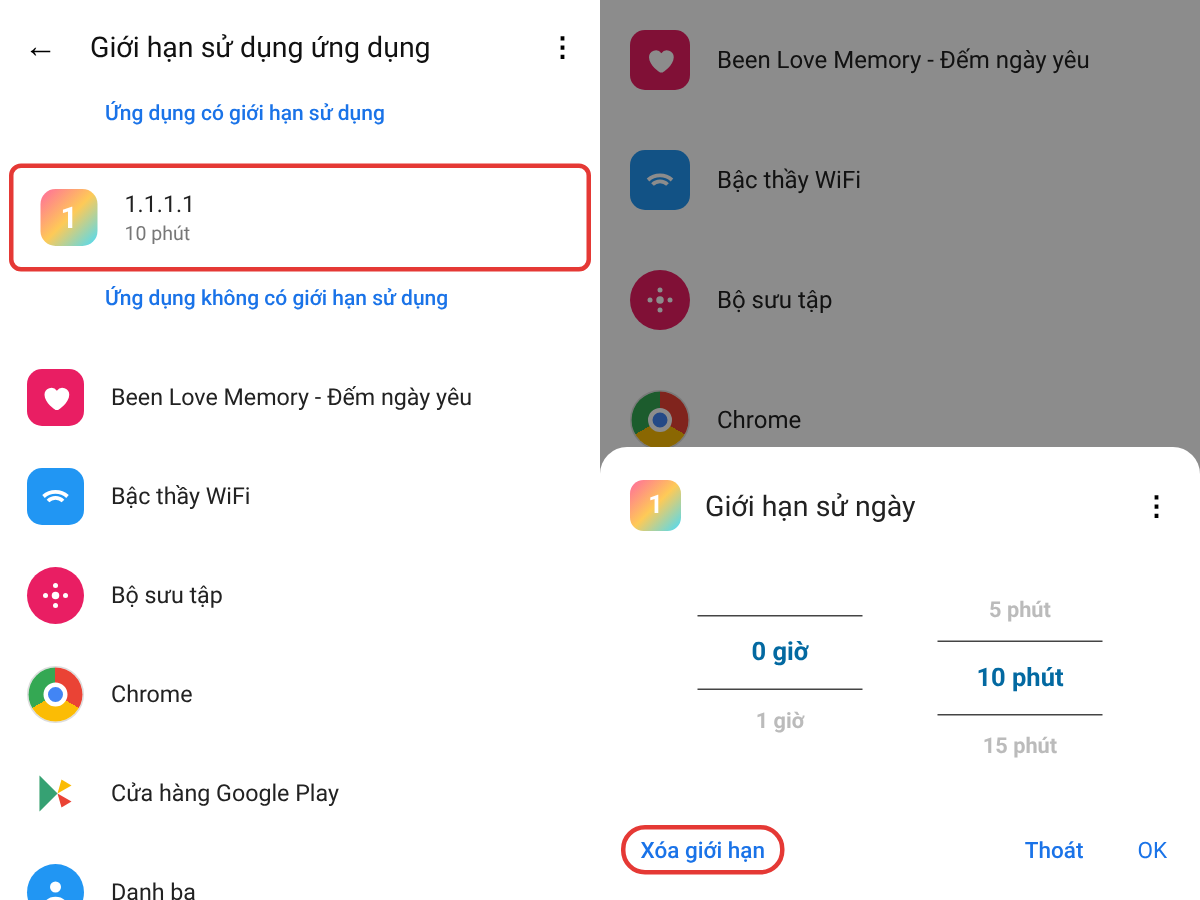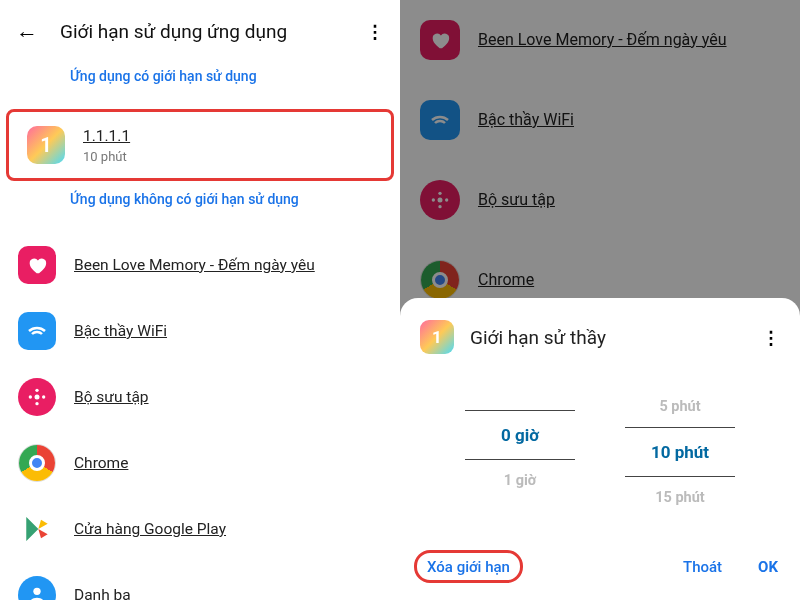--- a/index.html
+++ b/index.html
@@ -12,21 +12,21 @@
   .header { display: flex; align-items: center; padding: 18px 16px 14px 16px; }
   .back-arrow { font-size: 22px; margin-right: 22px; color: #000; }
   .header-title { font-size: 19px; color: #111; flex: 1; font-weight: 400; }
   .more-dots { font-size: 18px; color: #000; font-weight: bold; }
   
   .section-label { color: #1a73e8; font-size: 14px; padding: 10px 16px 25px 70px; font-weight: 500; }
   
   .app-row { display: flex; align-items: center; padding: 13px 18px; min-height: 66px; }
   .app-icon { width: 38px; height: 38px; border-radius: 10px; margin-right: 18px; display: flex; align-items: center; justify-content: center; flex-shrink: 0; font-size: 18px; color: #fff; font-weight: bold; }
   .app-text { flex: 1; }
-  .app-name { font-size: 15.5px; color: #222; line-height: 1.3; text-decoration: underline; }
+  .app-name { font-size: 15.5px; color: #222; line-height: 1.3; }
   .app-sub { font-size: 13px; color: #777; margin-top: 2px; }
   
   .highlight-box { border: 3px solid #e53935; border-radius: 8px; margin: 0 6px; }
   
   .ic-1111 { background: linear-gradient(135deg, #ff6b9d 0%, #feca57 50%, #48dbfb 100%); font-size: 20px; }
   .ic-heart { background: #e91e63; border-radius: 10px; }
   .ic-wifi { background: #2196f3; }
   .ic-gallery { background: #e91e63; border-radius: 50%; }
   .ic-chrome { background: #fff; border: 1px solid #ddd; border-radius: 50%; position: relative; }
   .ic-chrome-inner { width: 100%; height: 100%; background: conic-gradient(#ea4335 0 120deg, #fbbc05 120deg 240deg, #34a853 240deg 360deg); border-radius: 50%; display: flex; align-items:center; justify-content:center; }
@@ -50,21 +50,21 @@
   
   .picker { display: flex; justify-content: center; gap: 50px; padding: 18px 0 10px 0; }
   .picker-col { width: 110px; text-align: center; font-weight: bold; }
   .picker-val { font-size: 14.5px; color: #bbb; padding: 12px 0; }
   .picker-sel { font-size: 17px; color: #0369a1; padding: 14px 0; border-top: 1.5px solid #444; border-bottom: 1.5px solid #444; }
   
   .sheet-actions { display: flex; align-items: center; padding: 22px 22px 6px 22px; }
   .action-delete { color: #1a73e8; font-size: 15px; font-weight: 500; }
   .action-spacer { flex: 1; }
   .action-cancel { color: #1a73e8; font-size: 15px; font-weight: 500; margin-right: 36px; }
-  .action-ok { color: #1a73e8; font-size: 15px; font-weight: 700; }
+  .action-ok { color: #1a73e8; font-size: 15px; font-weight: 400; }
   
   .highlight-sm { border: 3px solid #e53935; border-radius: 16px; padding: 4px 10px; margin-left: -8px;}
 </style>
 </head>
 <body>
 
 <div class="panel panel-left">
   <div class="header">
     <span class="back-arrow">←</span>
     <span class="header-title">Giới hạn sử dụng ứng dụng</span>
@@ -207,21 +207,21 @@
       </div>
       <div class="app-name">Cửa hàng Google Play</div>
     </div>
   </div>
 
   <div class="overlay"></div>
 
   <div class="sheet">
     <div class="sheet-header">
       <div class="sheet-icon">1</div>
-      <div class="sheet-title">Giới hạn sử thầy</div>
+      <div class="sheet-title">Giới hạn sử ngày</div>
       <div class="sheet-more">⋮</div>
     </div>
 
     <div class="picker">
       <div class="picker-col">
         <div class="picker-val"></div>
         <div class="picker-sel">0 giờ</div>
         <div class="picker-val">1 giờ</div>
       </div>
       <div class="picker-col">

